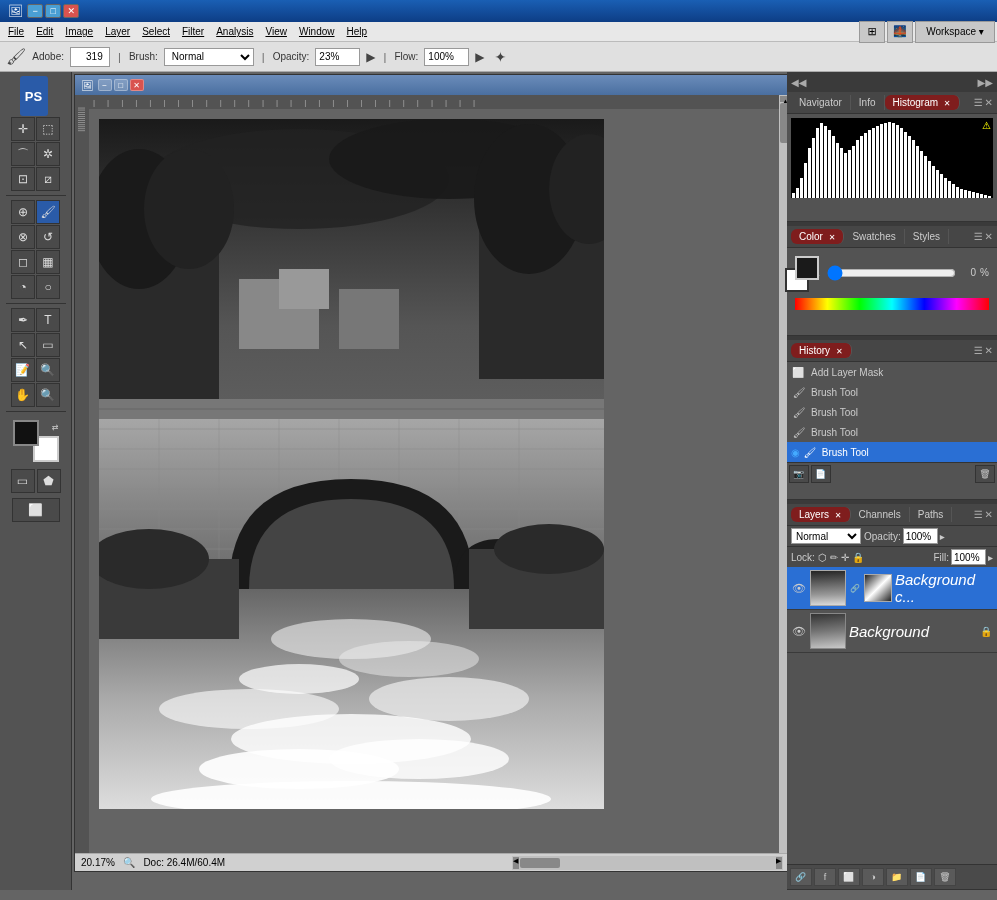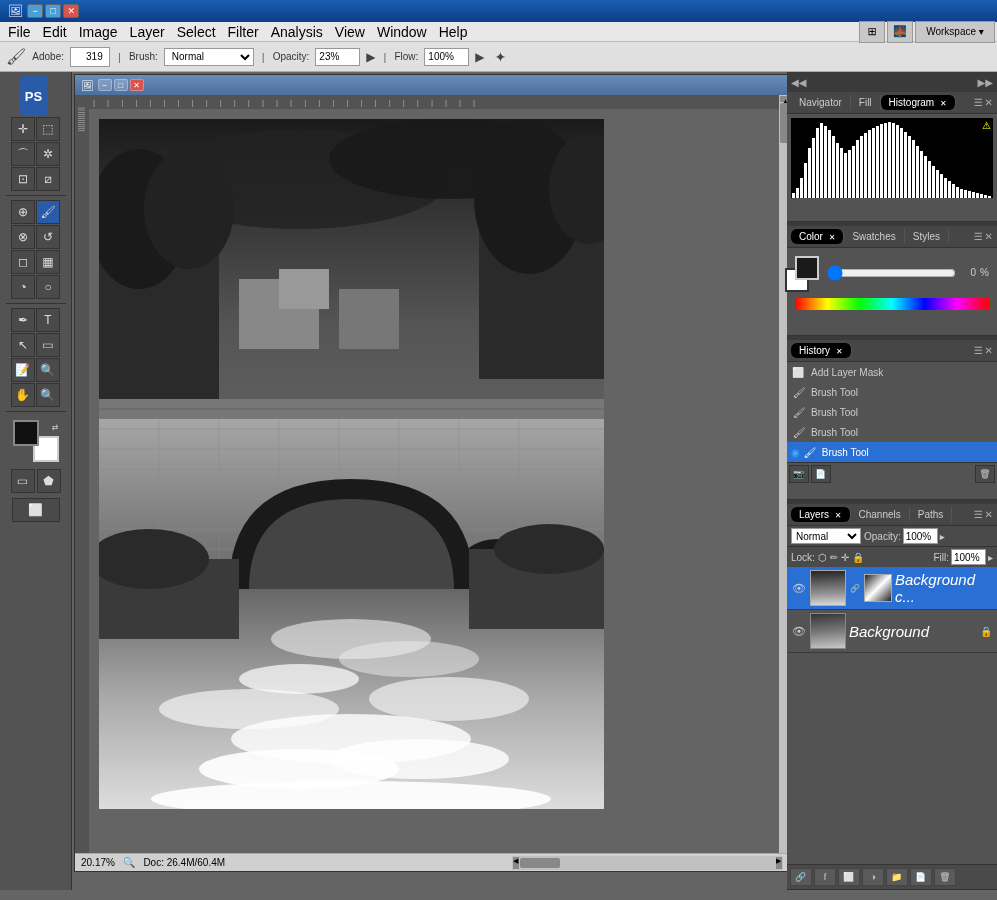--- a/index.html
+++ b/index.html
@@ -8,21 +8,21 @@
     
     #titlebar { background: linear-gradient(to bottom, #1a5fb4, #0d3d85); height: 22px; display: flex; align-items: center; padding: 0 8px; color: white; font-size: 11px; }
     #titlebar .win-buttons { display: flex; gap: 2px; }
     #titlebar .win-btn { width: 16px; height: 14px; border: 1px solid #666; border-radius: 2px; display: flex; align-items: center; justify-content: center; font-size: 9px; cursor: pointer; }
     #titlebar .win-btn.min { background: #4a9fd4; color: white; }
     #titlebar .win-btn.max { background: #4a9fd4; color: white; }
     #titlebar .win-btn.close { background: #d9534f; color: white; }
     
     
     #menubar { background: #e8e8e8; height: 20px; display: flex; align-items: center; padding: 0 2px; border-bottom: 1px solid #bbb; }
-    #menubar .menu-item { padding: 2px 6px; cursor: pointer; font-size: 14px; }
+    #menubar .menu-item { padding: 2px 6px; cursor: pointer; font-size: 10px; text-decoration: underline; }
     
     
     #optionsbar { background: #e0e0e0; height: 30px; display: flex; align-items: center; padding: 0 6px; gap: 6px; border-bottom: 1px solid #aaa; }
     #optionsbar select, #optionsbar input { font-size: 10px; }
     .opt-label { font-size: 10px; color: #333; }
     .opt-input { background: white; border: 1px solid #999; height: 18px; padding: 0 3px; font-size: 10px; width: 60px; }
     
     
     #main { display: flex; height: calc(900px - 82px); }
     
@@ -46,21 +46,21 @@
     
     #statusbar { position: absolute; bottom: 0; left: 0; right: 0; height: 18px; background: #d0d0d0; border-top: 1px solid #aaa; display: flex; align-items: center; padding: 0 6px; font-size: 10px; gap: 8px; }
     
     
     #panels { width: 210px; background: #535353; display: flex; flex-direction: column; }
     
     
     .panel { background: #535353; border-bottom: 1px solid #333; }
     .panel-tabs { background: #464646; display: flex; align-items: center; padding: 0 4px; height: 22px; border-bottom: 1px solid #333; }
     .panel-tab { padding: 2px 8px; font-size: 10px; color: #ccc; cursor: pointer; border-right: 1px solid #555; }
-    .panel-tab.active { background: #000000; color: white; border-radius: 6px; }
+    .panel-tab.active { background: #7f1d1d; color: white; border-radius: 6px; }
     .panel-tab .close-x { font-size: 8px; margin-left: 3px; }
     .panel-content { padding: 4px; }
     
     
     #histogram-panel { height: 130px; }
     
     
     #color-panel { height: 110px; }
     .color-picker-area { display: flex; gap: 4px; align-items: center; padding: 4px; }
     .fg-bg-colors { position: relative; width: 36px; height: 36px; }
@@ -370,21 +370,21 @@
   <div id="panels">
 
     <div style="height:20px; background:#3a3a3a; display:flex; align-items:center; justify-content:space-between; padding:0 4px;">
       <span style="color:#aaa; font-size:10px;">◀◀</span>
       <span style="color:#aaa; font-size:10px;">▶▶</span>
     </div>
 
     <div class="panel" id="histogram-panel">
       <div class="panel-tabs">
         <span class="panel-tab">Navigator</span>
-        <span class="panel-tab">Fill</span>
+        <span class="panel-tab">Info</span>
         <span class="panel-tab active">Histogram <span class="close-x">✕</span></span>
         <span style="margin-left:auto; color:#aaa; font-size:10px;">☰</span>
         <span style="color:#aaa; font-size:10px; margin-left:2px;">✕</span>
       </div>
       <div class="panel-content">
 
         <div style="background:#000; width:100%; height:80px; position:relative; overflow:hidden;">
           <svg viewBox="0 0 200 80" width="100%" height="80">
 
             <rect x="0" y="75" width="3" height="5" fill="white"></rect>

